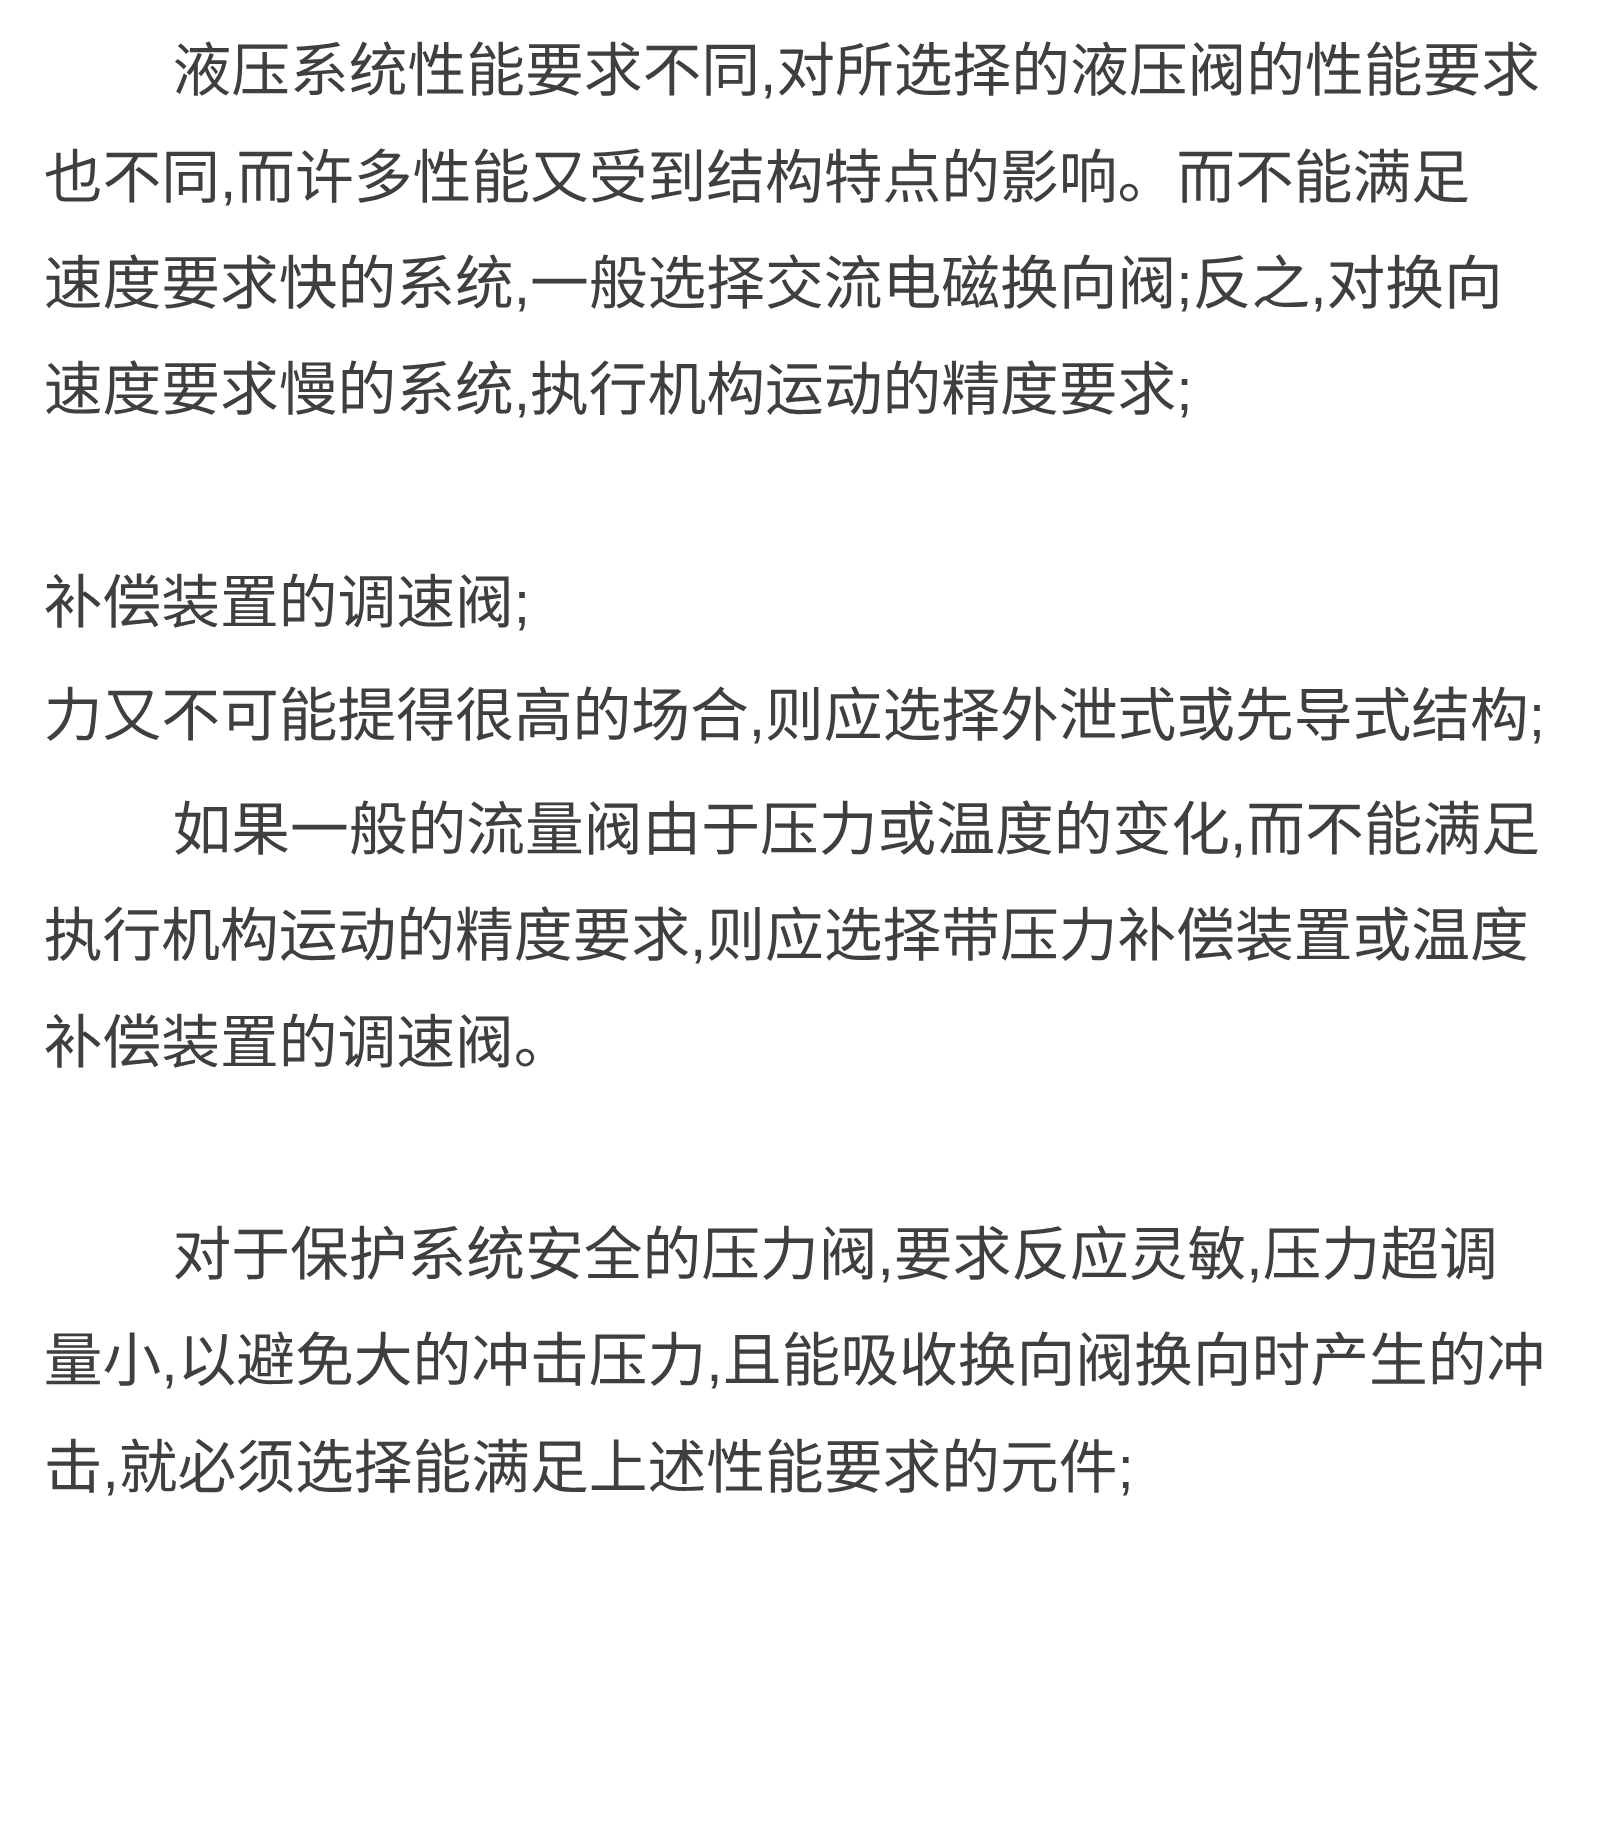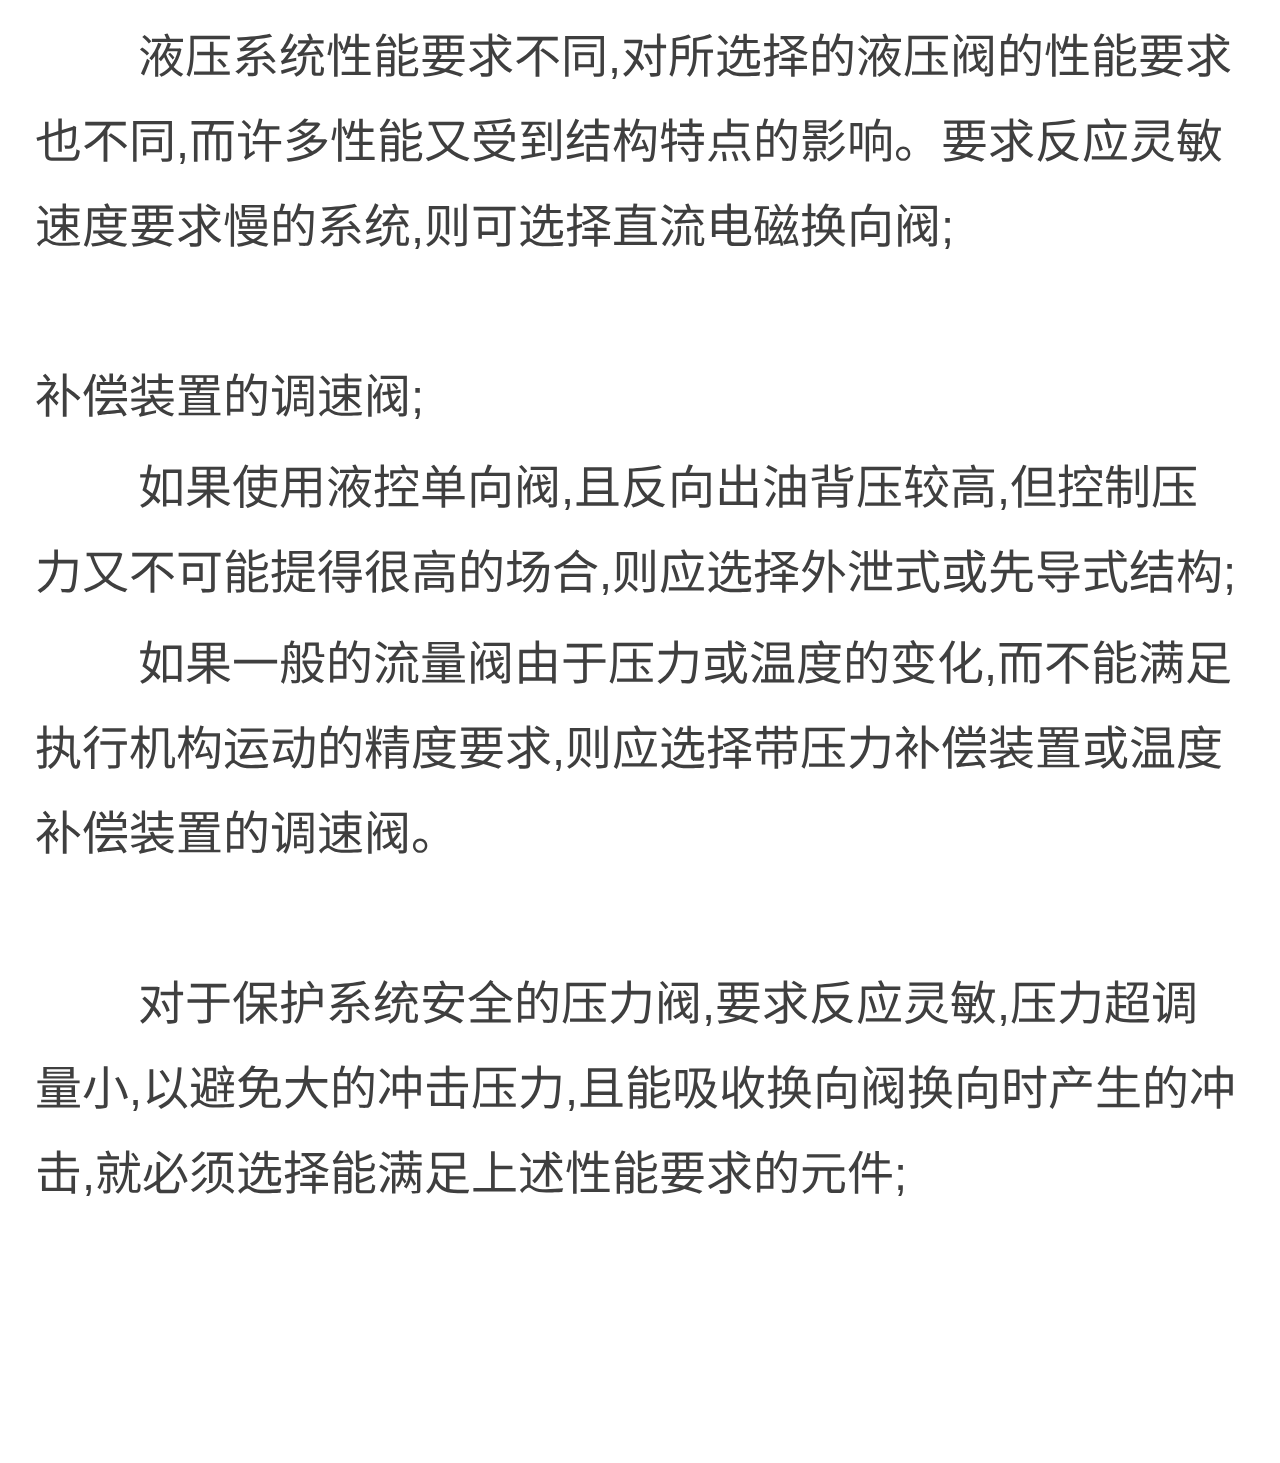--- a/index.html
+++ b/index.html
@@ -38,30 +38,30 @@
     padding-left: 103px;
   }
 </style>
 </head>
 <body>
 
 <main class="doc">
 
   <p class="para">
     <span class="line indent">液压系统性能要求不同,对所选择的液压阀的性能要求</span>
-    <span class="line">也不同,而许多性能又受到结构特点的影响。要求反应灵敏</span>
-    <span class="line">速度要求慢的系统,则可选择直流电磁换向阀;</span>
+    <span class="line">也不同,而许多性能又受到结构特点的影响。而不能满足</span>
+    <span class="line">速度要求快的系统,一般选择交流电磁换向阀;反之,对换向</span>
+    <span class="line">速度要求慢的系统,执行机构运动的精度要求;</span>
   </p>
 
   <p class="para gap-large">
     <span class="line">补偿装置的调速阀;</span>
   </p>
 
   <p class="para gap-small">
-    <span class="line indent">如果使用液控单向阀,且反向出油背压较高,但控制压</span>
     <span class="line">力又不可能提得很高的场合,则应选择外泄式或先导式结构;</span>
   </p>
 
   <p class="para gap-small">
     <span class="line indent">如果一般的流量阀由于压力或温度的变化,而不能满足</span>
     <span class="line">执行机构运动的精度要求,则应选择带压力补偿装置或温度</span>
     <span class="line">补偿装置的调速阀。</span>
   </p>
 
   <p class="para gap-large">

